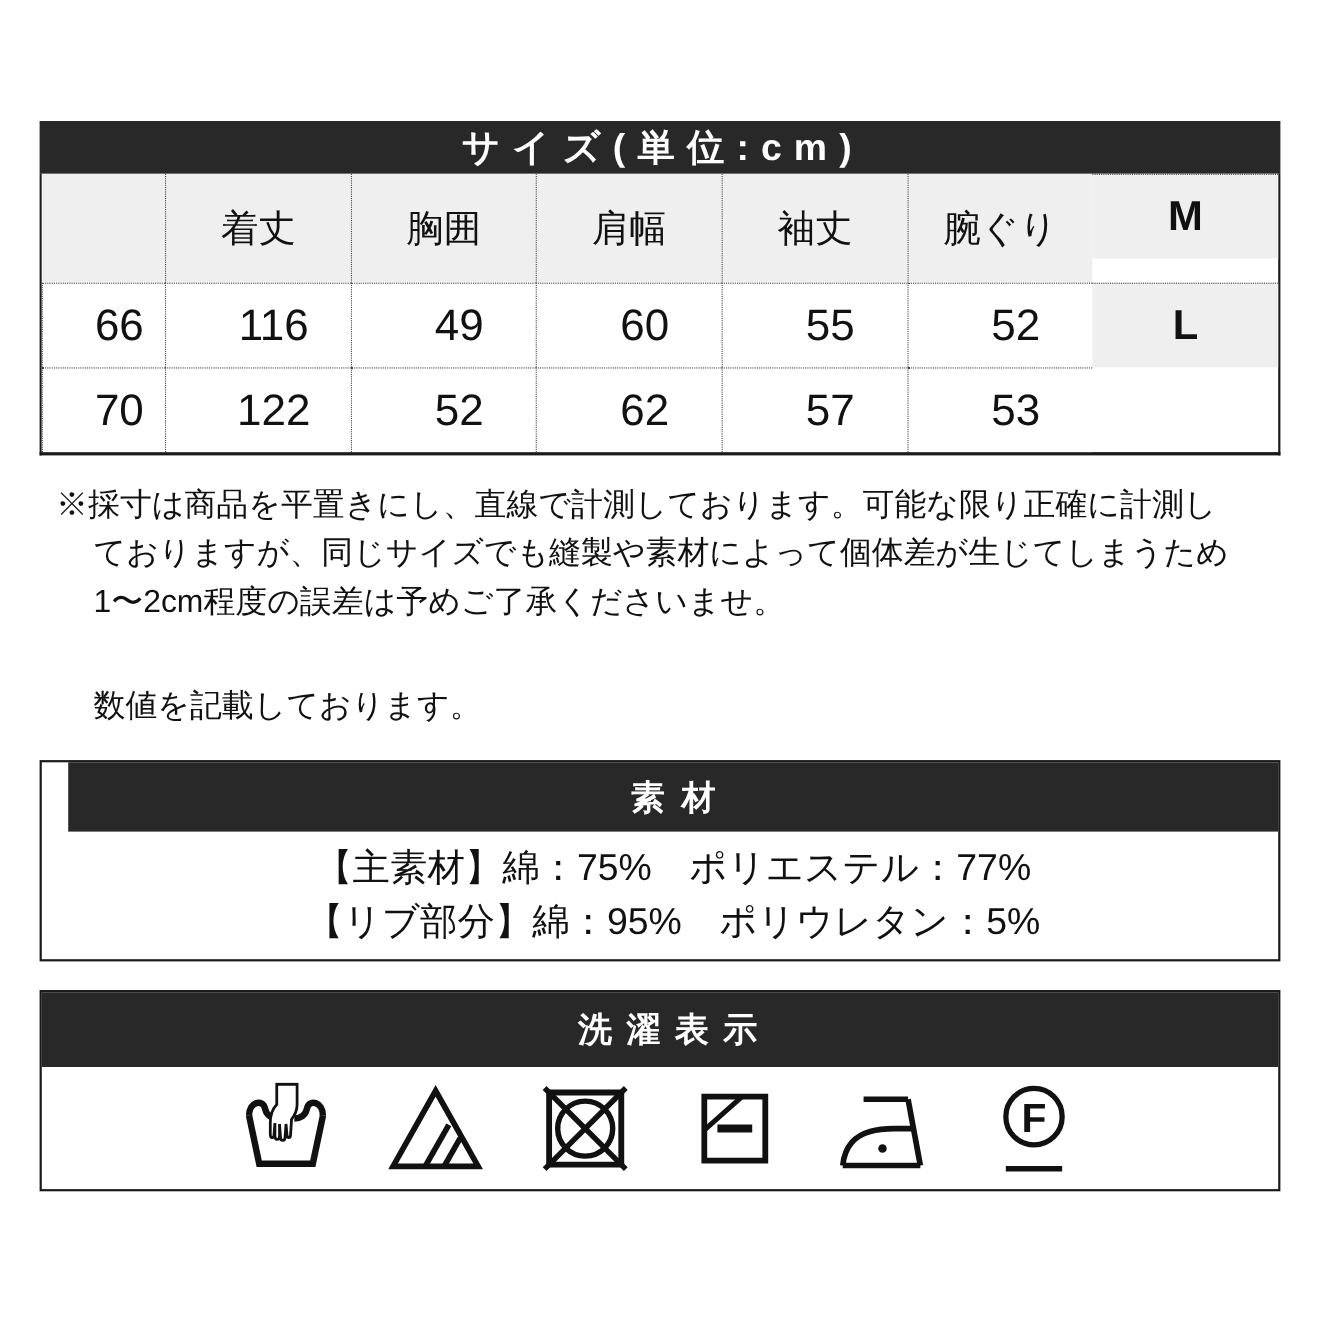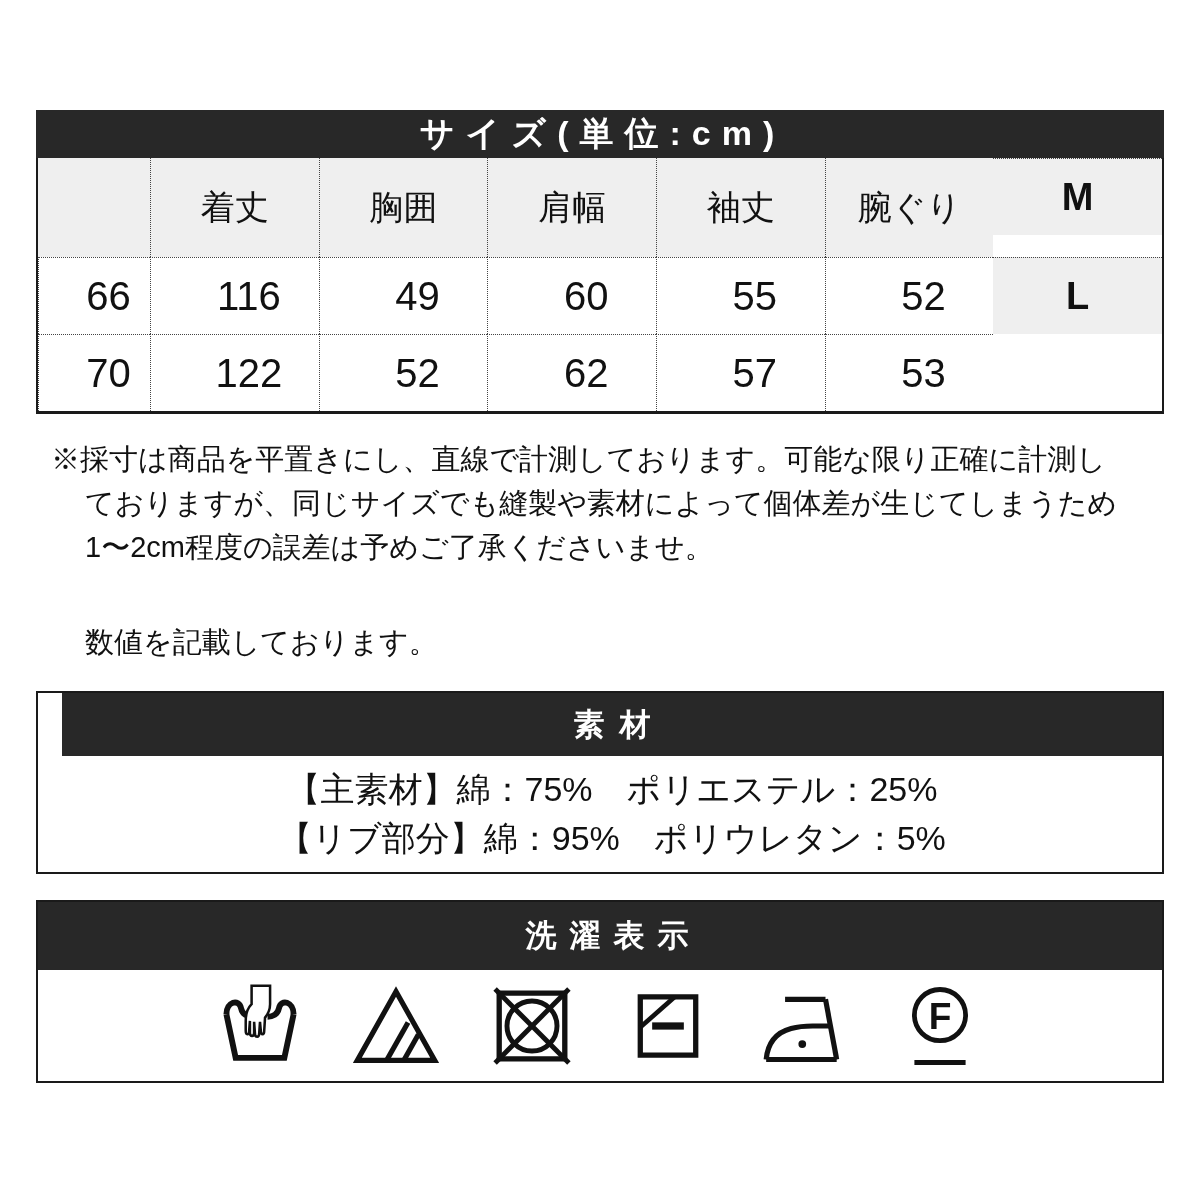--- a/index.html
+++ b/index.html
@@ -81,21 +81,21 @@
       <div class="cont">ておりますが、同じサイズでも縫製や素材によって個体差が生じてしまうため</div>
       <div class="cont">1〜2cm程度の誤差は予めご了承くださいませ。</div>
     </div>
     <div class="note note-2">
       <div class="cont">数値を記載しております。</div>
     </div>
 
     <div class="boxsec material-sec">
       <div class="bar mat-bar">素材</div>
       <div class="mat-body">
-        <div>【主素材】綿：75%　ポリエステル：25%</div>
+        <div>【主素材】綿：75%　ポリエステル：77%</div>
         <div>【リブ部分】綿：95%　ポリウレタン：5%</div>
       </div>
     </div>
 
     <div class="boxsec care-sec">
       <div class="bar care-bar">洗濯表示</div>
       <div class="care-body">
 
         <span class="care-symbol">
           <svg width="84" height="84" viewBox="0 0 100 100">

